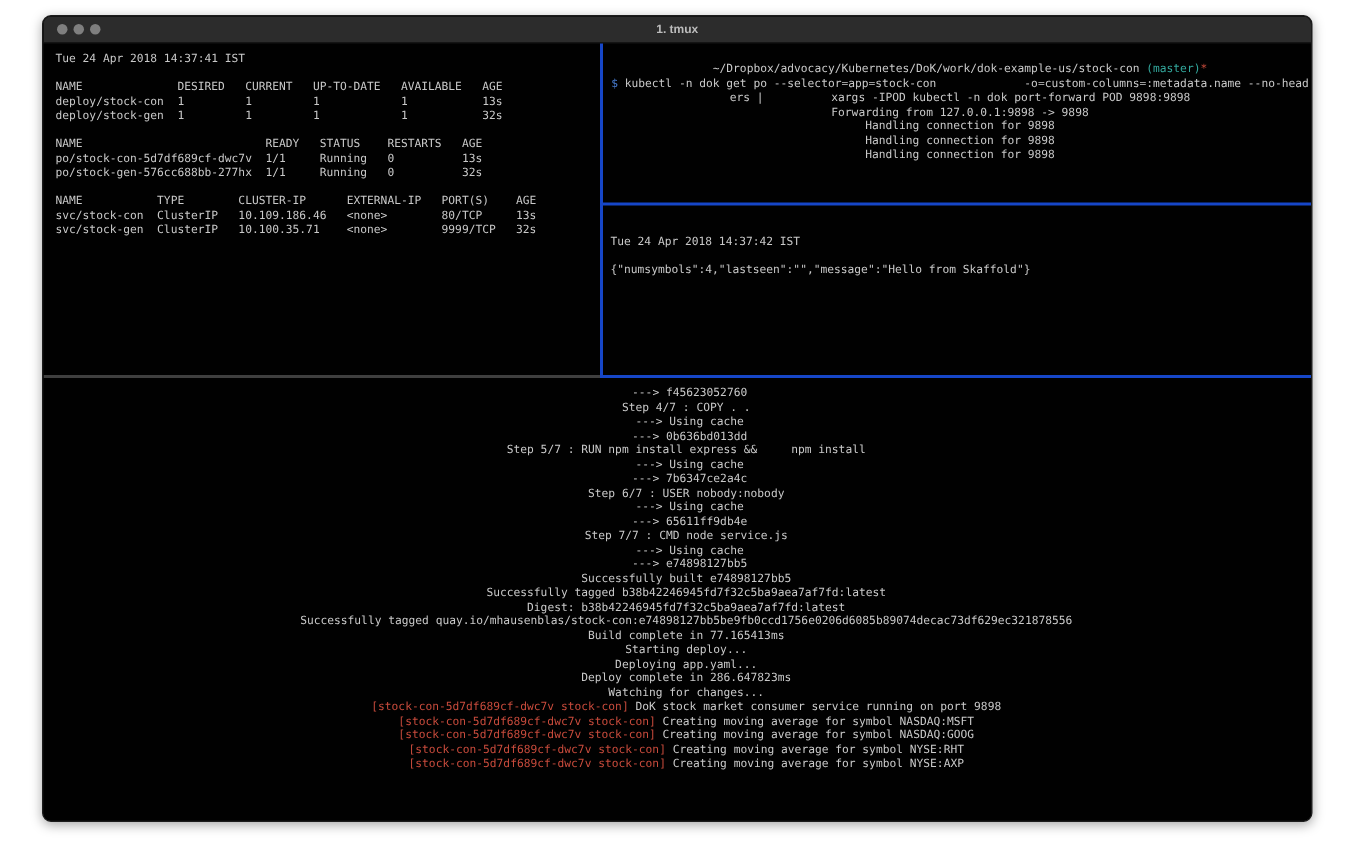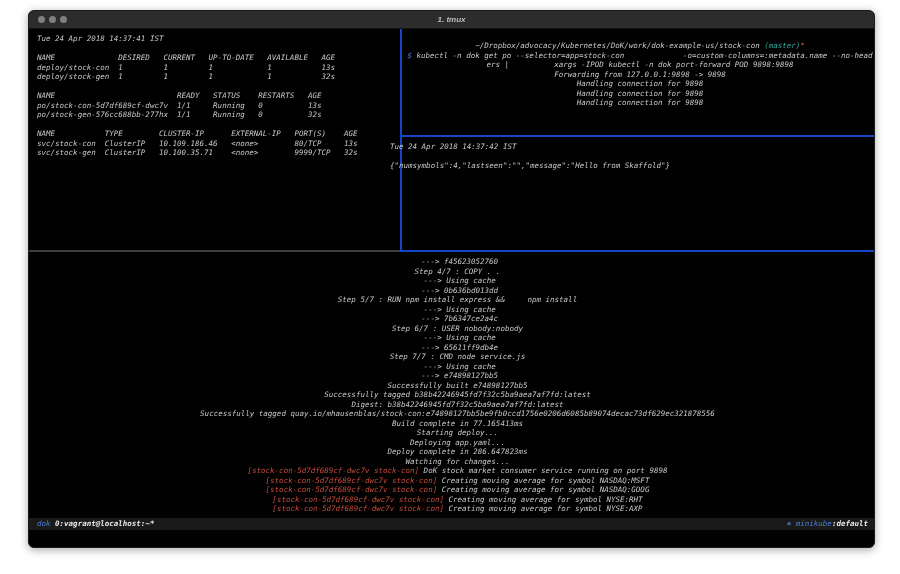--- a/index.html
+++ b/index.html
@@ -3,39 +3,39 @@
 <meta charset="utf-8">
 <style>
   html,body{margin:0;padding:0;}
   body{
     width:900px;height:574px;background:#ffffff;position:relative;overflow:hidden;
     font-family:"DejaVu Sans Mono","Liberation Mono",monospace;
   }
   .window{
     position:absolute;left:28px;top:10px;width:845px;height:536px;
     background:#010101;border-radius:6px;overflow:hidden;
-    border:1px solid #1c1c1c;box-shadow:0 2px 8px rgba(0,0,0,0.35);font-style:italic;
+    border:1px solid #1c1c1c;box-shadow:0 2px 8px rgba(0,0,0,0.35);
   }
   .titlebar{
     position:relative;height:17px;background:#2c2c2c;border-bottom:1px solid #141414;
   }
   .lights{position:absolute;left:9px;top:5px;display:flex;gap:4px;}
   .light{width:7px;height:7px;border-radius:50%;background:#7f7f7f;border:none;padding:0;}
   .wtitle{
     position:absolute;left:0;right:0;top:0;line-height:17px;text-align:center;
     font-family:"Liberation Sans","DejaVu Sans",sans-serif;font-size:8px;font-weight:bold;color:#bcbcbc;
   }
   .term{
     position:absolute;left:0;top:18px;right:0;bottom:0;background:#010101;
     font-size:7.5px;line-height:9.5px;color:var(--fg,#c9c9c9);
   }
   .pane{position:absolute;overflow:hidden;white-space:pre;}
   .pane-top-left{left:0;top:0;width:371px;height:221px;padding:5px 0 0 8px;}
   .pane-top-right{left:373px;top:0;width:468px;height:106px;padding:12px 0 0 4px;text-align:center;}
-  .pane-mid-right{left:356px;top:108px;width:468px;height:113px;padding:5px 0 0 5px;}
+  .pane-mid-right{left:373px;top:108px;width:468px;height:113px;padding:19px 0 0 5px;}
   .pane-bottom{left:0;top:223px;width:841px;height:266px;padding:5px 0 0 8px;text-align:center;}
   .divider{position:absolute;}
   .div-vert{left:371px;top:0;width:2px;height:221px;background:var(--blue_border,#1646c8);}
   .div-horiz-right{left:373px;top:106px;right:0;height:2px;background:var(--blue_border,#1646c8);}
   .div-bottom-left{left:0;top:221px;width:371px;height:2px;background:var(--gray_border,#3f3f3f);}
   .div-bottom-right{left:371px;top:221px;right:0;height:2px;background:var(--blue_border,#1646c8);}
   .tline{min-height:9.5px;white-space:pre;}
   .c-cyan{color:var(--cyan,#33a89d);}
   .c-red{color:var(--red,#c84b3c);}
   .c-blue{color:var(--blue,#4a7fd6);}
@@ -70,19 +70,15 @@
 
     <div class="divider div-horiz-right"></div>
 
     <div class="pane pane-mid-right"><div class="tline"><span>Tue 24 Apr 2018 14:37:42 IST</span></div><div class="tline">&nbsp;</div><div class="tline"><span>{"numsymbols":4,"lastseen":"","message":"Hello from Skaffold"}</span></div></div>
 
     <div class="divider div-bottom-left"></div>
     <div class="divider div-bottom-right"></div>
 
     <div class="pane pane-bottom"><div class="tline"><span> ---&gt; f45623052760</span></div><div class="tline"><span>Step 4/7 : COPY . .</span></div><div class="tline"><span> ---&gt; Using cache</span></div><div class="tline"><span> ---&gt; 0b636bd013dd</span></div><div class="tline"><span>Step 5/7 : RUN npm install express &amp;&amp;     npm install</span></div><div class="tline"><span> ---&gt; Using cache</span></div><div class="tline"><span> ---&gt; 7b6347ce2a4c</span></div><div class="tline"><span>Step 6/7 : USER nobody:nobody</span></div><div class="tline"><span> ---&gt; Using cache</span></div><div class="tline"><span> ---&gt; 65611ff9db4e</span></div><div class="tline"><span>Step 7/7 : CMD node service.js</span></div><div class="tline"><span> ---&gt; Using cache</span></div><div class="tline"><span> ---&gt; e74898127bb5</span></div><div class="tline"><span>Successfully built e74898127bb5</span></div><div class="tline"><span>Successfully tagged b38b42246945fd7f32c5ba9aea7af7fd:latest</span></div><div class="tline"><span>Digest: b38b42246945fd7f32c5ba9aea7af7fd:latest</span></div><div class="tline"><span>Successfully tagged quay.io/mhausenblas/stock-con:e74898127bb5be9fb0ccd1756e0206d6085b89074decac73df629ec321878556</span></div><div class="tline"><span>Build complete in 77.165413ms</span></div><div class="tline"><span>Starting deploy...</span></div><div class="tline"><span>Deploying app.yaml...</span></div><div class="tline"><span>Deploy complete in 286.647823ms</span></div><div class="tline"><span>Watching for changes...</span></div><div class="tline"><span class="c-red">[stock-con-5d7df689cf-dwc7v stock-con]</span><span> DoK stock market consumer service running on port 9898</span></div><div class="tline"><span class="c-red">[stock-con-5d7df689cf-dwc7v stock-con]</span><span> Creating moving average for symbol NASDAQ:MSFT</span></div><div class="tline"><span class="c-red">[stock-con-5d7df689cf-dwc7v stock-con]</span><span> Creating moving average for symbol NASDAQ:GOOG</span></div><div class="tline"><span class="c-red">[stock-con-5d7df689cf-dwc7v stock-con]</span><span> Creating moving average for symbol NYSE:RHT</span></div><div class="tline"><span class="c-red">[stock-con-5d7df689cf-dwc7v stock-con]</span><span> Creating moving average for symbol NYSE:AXP</span></div></div>
 
-    <div class="statusbar">
-      <span class="status-left"><span><span class="c-blue">dok</span><span> </span></span><span><span class="c-bold">0:vagrant@localhost:~*</span></span></span>
-      <span class="status-right"><span class="c-blue">⎈ minikube</span><span class="c-bold">:default</span></span>
-    </div>
 
   </div>
 </div>
 
 </body></html>

